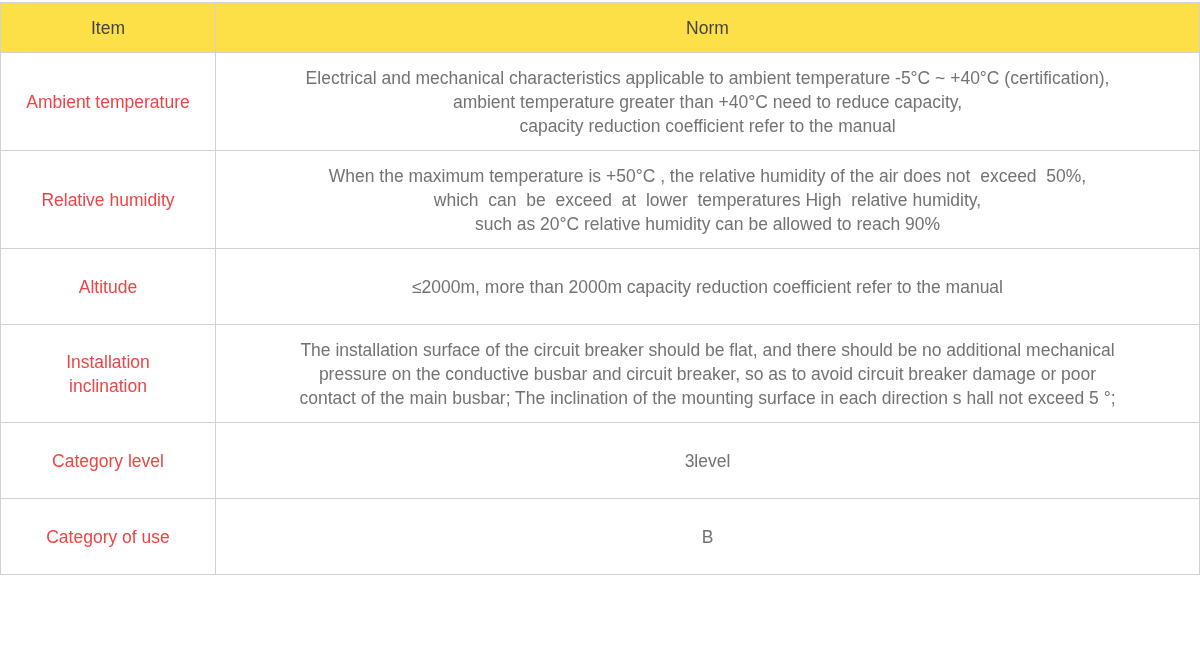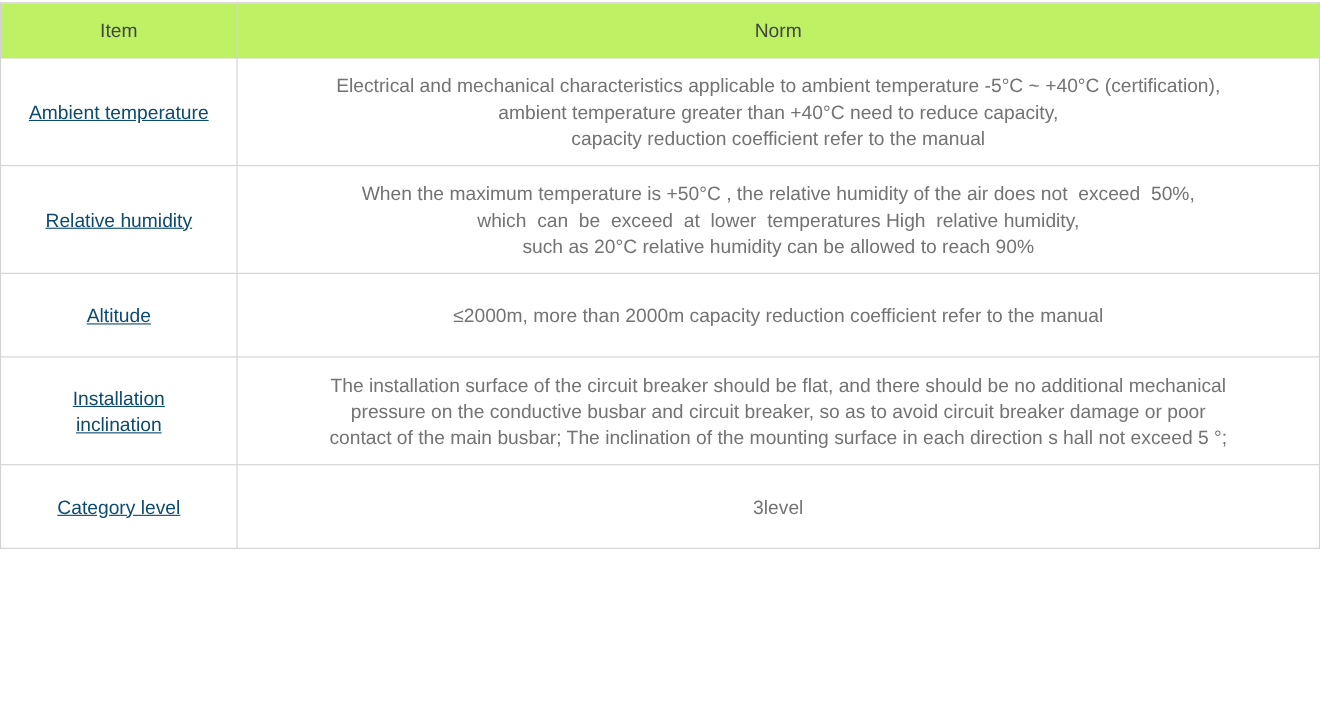--- a/index.html
+++ b/index.html
@@ -26,27 +26,26 @@
     .spec-table td {
       border: 1px solid #d2d2d2;
       text-align: center;
       vertical-align: middle;
       font-size: 17.5px;
       line-height: 24px;
       padding: 0 6px;
       font-weight: normal;
     }
     .spec-table th {
-      background: #bef264;
+      background: #fde047;
       height: 49px;
       color: #444444;
     }
     .spec-table td.item-cell {
-      color: #0c4a6e;
-      text-decoration: underline;
+      color: #ef4444;
     }
     .spec-table td.norm-cell {
       color: #737373;
       font-stretch: condensed;
     }
     .col-item { width: 215px; }
     .col-norm { width: 984px; }
     .line { display: block; white-space: pre; }
     .row-h98 td { height: 97px; }
     .row-h76 td { height: 75px; }
@@ -112,15 +111,23 @@
 
     <tr class="row-h76">
       <td class="item-cell">
         <span class="line">Category level</span>
       </td>
       <td class="norm-cell">
         <span class="line">3level</span>
       </td>
     </tr>
 
+    <tr class="row-h76">
+      <td class="item-cell">
+        <span class="line">Category of use</span>
+      </td>
+      <td class="norm-cell">
+        <span class="line">B</span>
+      </td>
+    </tr>
 
   </tbody>
 </table>
 
 </body></html>

